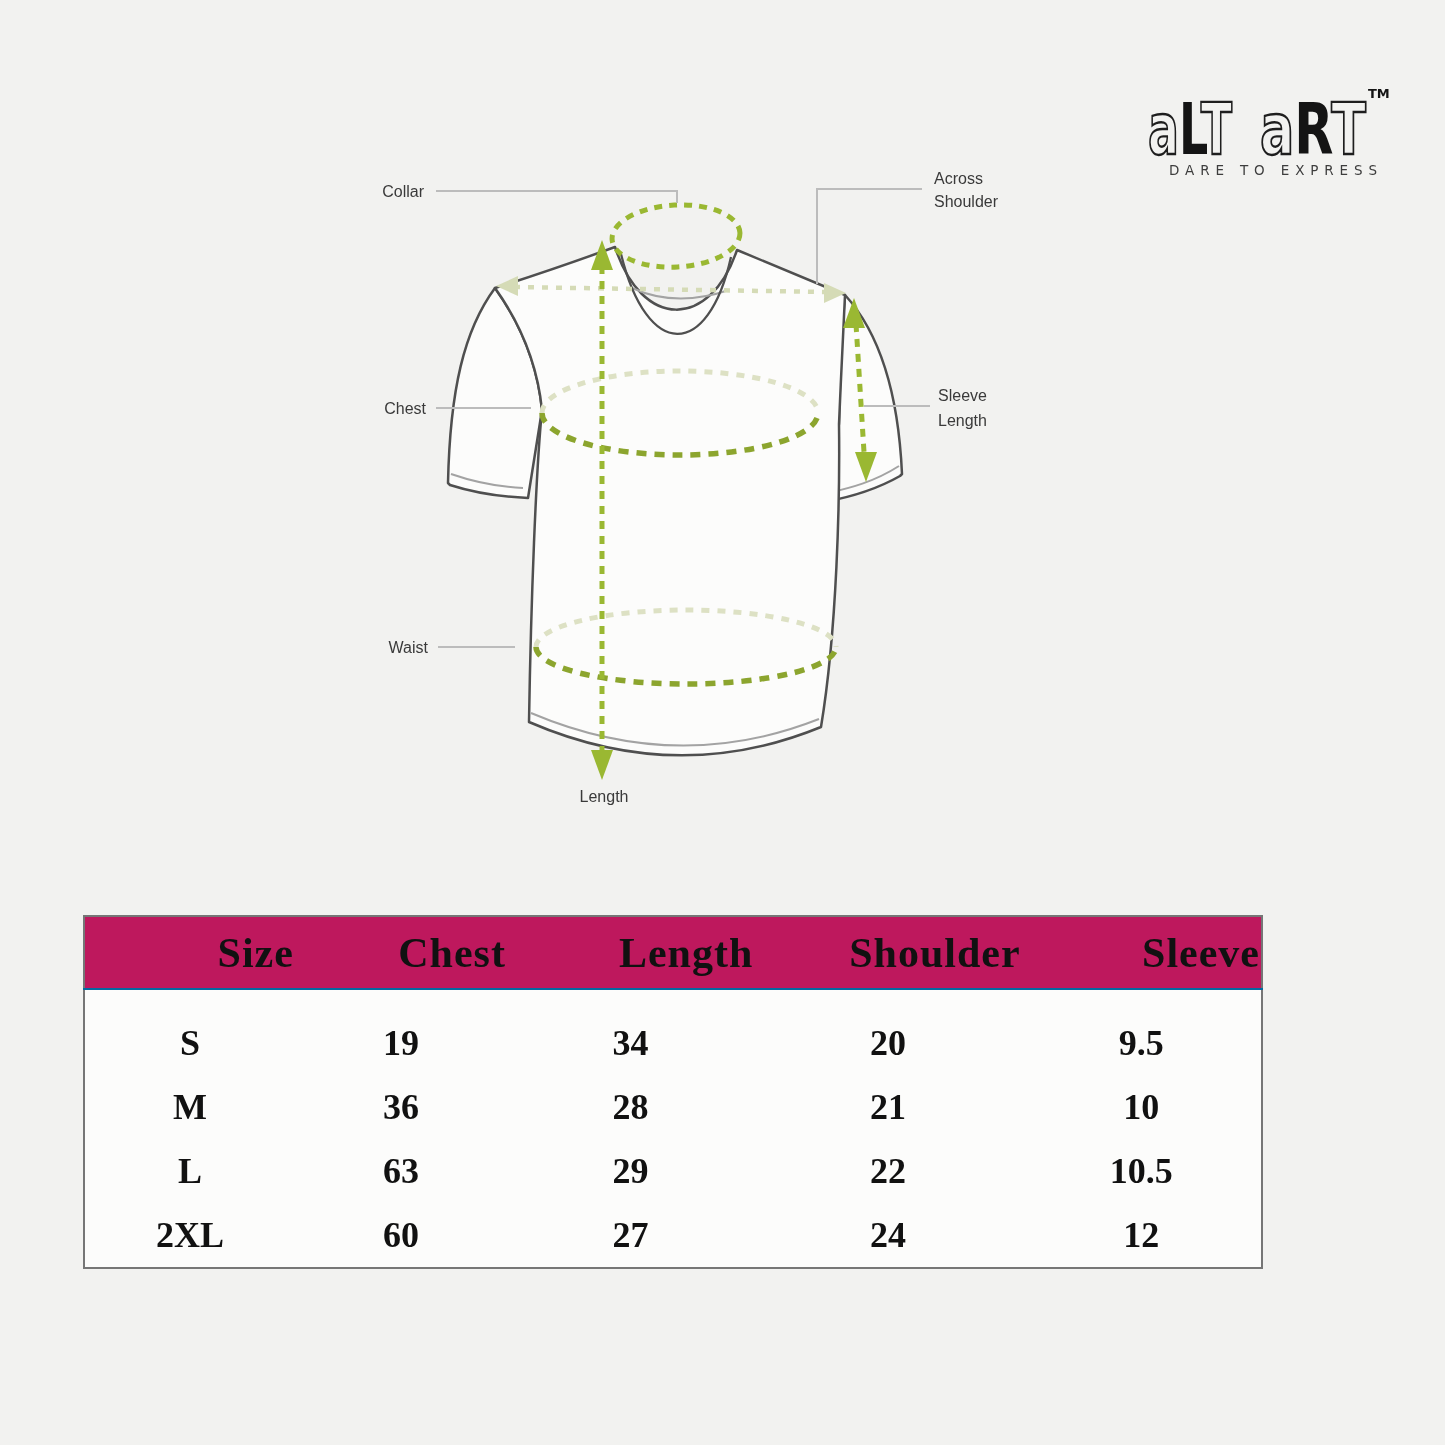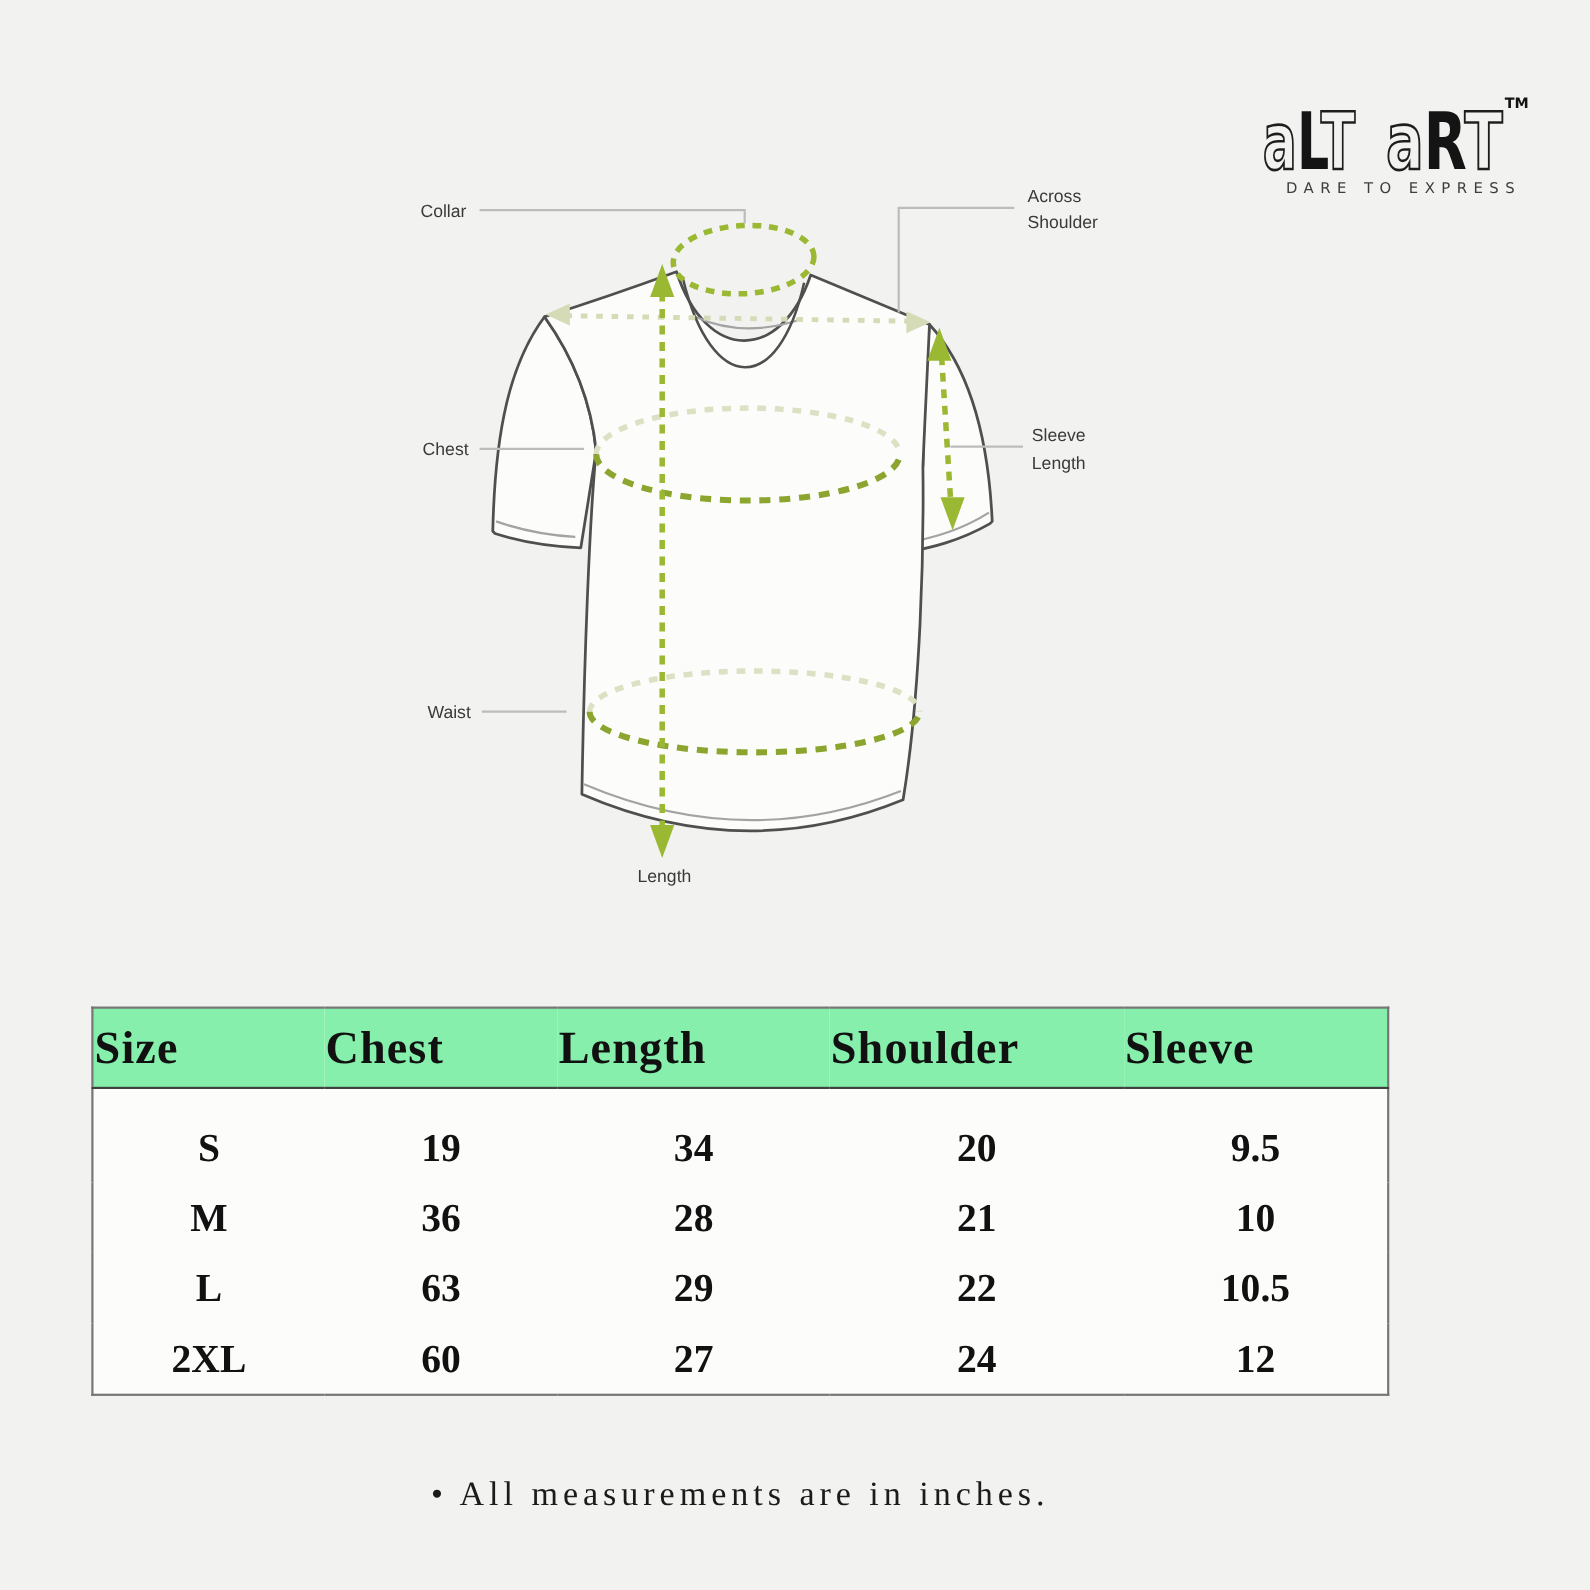--- a/index.html
+++ b/index.html
@@ -25,22 +25,22 @@
   .arrow-line{fill:none;stroke:#9ab832;stroke-width:5;stroke-dasharray:8 7;}
   .arrow-head{fill:#9ab832;stroke:none;}
   .pale-head{fill:#d5dbb6;stroke:none;}
   .leader{fill:none;stroke:#bcbcbc;stroke-width:2;}
   .dlabel{fill:#3a3a3a;font-size:16px;font-family:"Liberation Sans", sans-serif;}
 
   
   .size-table{position:absolute;left:83px;top:915px;width:1180px;border-collapse:collapse;
               table-layout:fixed;background:#fcfcfb;border:2px solid #767676;
               font-family:"Liberation Serif", serif;color:#111;}
-  .size-table th{height:69px;background:#86efac;border-bottom:2px solid #404040;
-                 font-size:42px;font-weight:bold;text-align:left;letter-spacing:1px;}
+  .size-table th{height:69px;background:#be185d;border-bottom:2px solid #0369a1;
+                 font-size:42px;font-weight:bold;text-align:right;letter-spacing:1px;}
   .size-table td{height:62px;font-size:36px;font-weight:bold;text-align:center;vertical-align:middle;}
   .size-table tbody tr:first-child td{padding-top:22px;}
 
   .footnote{position:absolute;left:83px;top:1340px;width:1180px;text-align:center;
             font-family:"Liberation Serif", serif;font-size:31px;letter-spacing:4.5px;color:#1b1b1b;}
 </style>
 </head>
 <body>
 
 <div class="page">
@@ -141,15 +141,14 @@
       <tr>
         <td>2XL</td>
         <td>60</td>
         <td>27</td>
         <td>24</td>
         <td>12</td>
       </tr>
     </tbody>
   </table>
 
-  <div class="footnote">• All measurements are in inches.</div>
 
 </div>
 
 </body></html>

